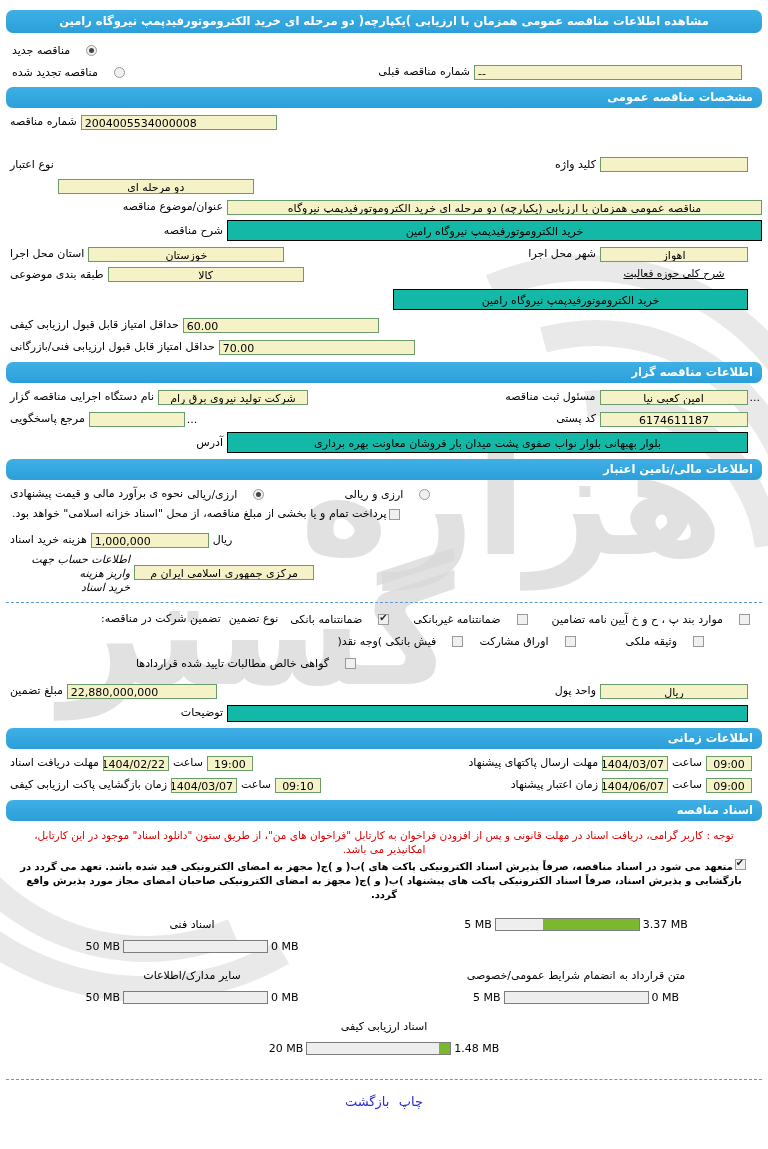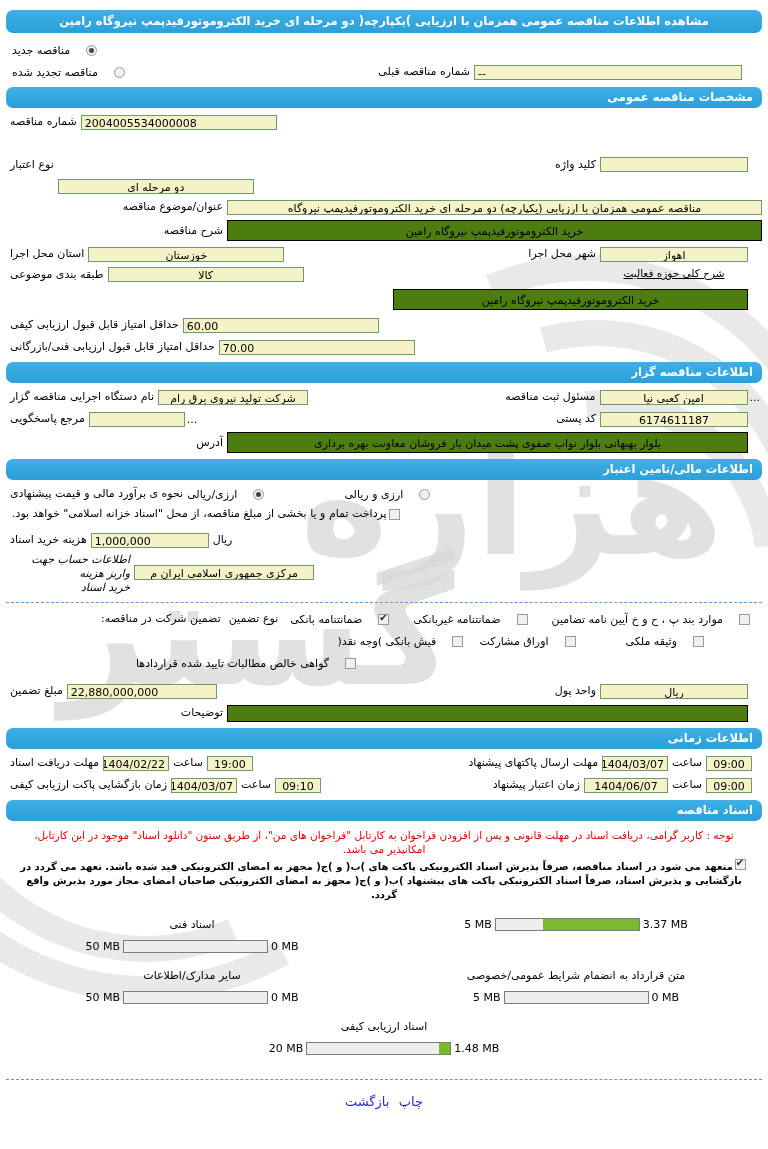--- a/index.html
+++ b/index.html
@@ -91,21 +91,21 @@
     height:15px;
     line-height:15px;
     text-align:left;
     padding:0 3px;
     font-size:11px;
     overflow:hidden;
     white-space:nowrap;
     box-sizing:border-box;
   }
   .fld.plain{
-    background:#4d7c0f;
+    background:#14b8a6;
     border:1px solid #000000;
     height:17px;
     line-height:17px;
     text-align:center;
   }
   .spacerL{flex:1;}
   .dots{font-size:11px;padding:0 2px;color:#000;}
 
   
   .rdo{
@@ -471,21 +471,21 @@
     <span class="fld" style="width:46px;text-align:center;">19:00</span>
     <span class="lbl">ساعت</span>
     <span class="fld" style="width:66px;text-align:center;">1404/02/22</span>
     <span class="lbl">مهلت دریافت اسناد</span>
   </div>
 
   <div class="row">
     <span style="width:10px;"></span>
     <span class="fld" style="width:46px;text-align:center;">09:00</span>
     <span class="lbl">ساعت</span>
-    <span class="fld" style="width:84px;text-align:center;">1404/06/07</span>
+    <span class="fld" style="width:66px;text-align:center;">1404/06/07</span>
     <span class="lbl">زمان اعتبار پیشنهاد</span>
     <div class="spacerL"></div>
     <span class="fld" style="width:46px;text-align:center;">09:10</span>
     <span class="lbl">ساعت</span>
     <span class="fld" style="width:66px;text-align:center;">1404/03/07</span>
     <span class="lbl">زمان بازگشایی پاکت ارزیابی کیفی</span>
   </div>
 
   <div class="bar">اسناد مناقصه</div>
 

